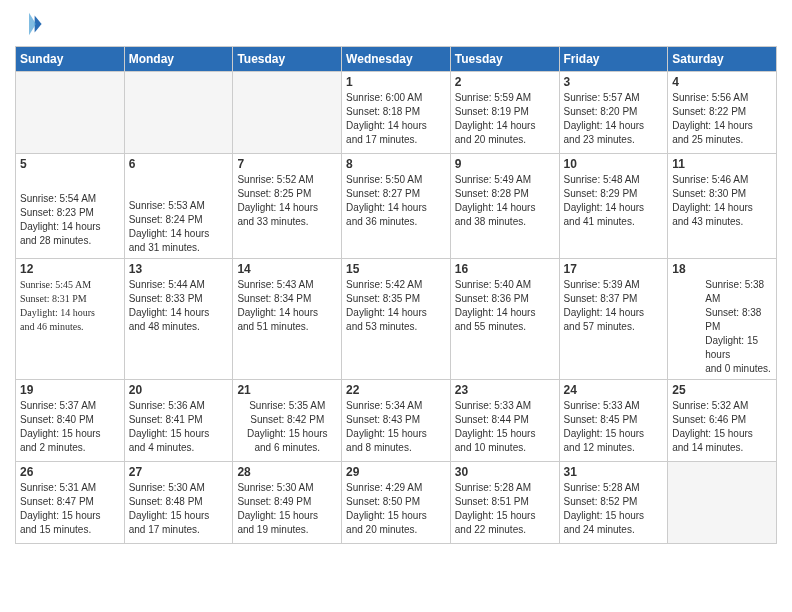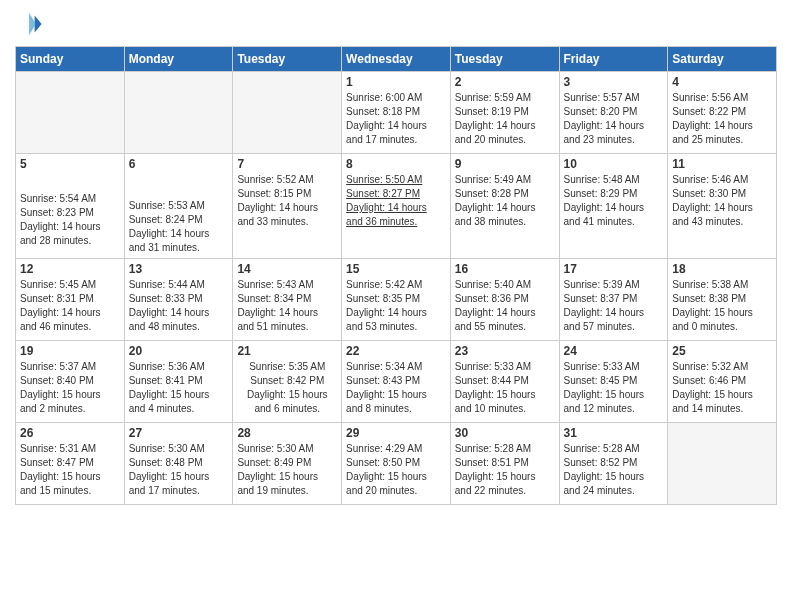--- a/index.html
+++ b/index.html
@@ -168,27 +168,27 @@
           <td>
             <span class="day-num">6</span>
             <div class="day-info" style="white-space: pre-line; margin-top: 28px;">Sunrise: 5:53 AM
 Sunset: 8:24 PM
 Daylight: 14 hours
 and 31 minutes.</div>
           </td>
           <td>
             <span class="day-num">7</span>
             <div class="day-info" style="white-space: pre-line;">Sunrise: 5:52 AM
-Sunset: 8:15 PM
+Sunset: 8:25 PM
 Daylight: 14 hours
 and 33 minutes.</div>
           </td>
           <td>
             <span class="day-num">8</span>
-            <div class="day-info" style="white-space: pre-line; text-decoration: underline;">Sunrise: 5:50 AM
+            <div class="day-info" style="white-space: pre-line;">Sunrise: 5:50 AM
 Sunset: 8:27 PM
 Daylight: 14 hours
 and 36 minutes.</div>
           </td>
           <td>
             <span class="day-num">9</span>
             <div class="day-info" style="white-space: pre-line;">Sunrise: 5:49 AM
 Sunset: 8:28 PM
 Daylight: 14 hours
 and 38 minutes.</div>
@@ -204,21 +204,21 @@
             <span class="day-num">11</span>
             <div class="day-info" style="white-space: pre-line;">Sunrise: 5:46 AM
 Sunset: 8:30 PM
 Daylight: 14 hours
 and 43 minutes.</div>
           </td>
         </tr>
         <tr>
           <td>
             <span class="day-num">12</span>
-            <div class="day-info" style="white-space: pre-line;">Sunrise: 5:45 AM
+            <div class="day-info" style="white-space: pre-line; font-family: Liberation Serif, serif;">Sunrise: 5:45 AM
 Sunset: 8:31 PM
 Daylight: 14 hours
 and 46 minutes.</div>
           </td>
           <td>
             <span class="day-num">13</span>
             <div class="day-info" style="white-space: pre-line;">Sunrise: 5:44 AM
 Sunset: 8:33 PM
 Daylight: 14 hours
 and 48 minutes.</div>
@@ -246,21 +246,21 @@
           </td>
           <td>
             <span class="day-num">17</span>
             <div class="day-info" style="white-space: pre-line;">Sunrise: 5:39 AM
 Sunset: 8:37 PM
 Daylight: 14 hours
 and 57 minutes.</div>
           </td>
           <td>
             <span class="day-num">18</span>
-            <div class="day-info" style="white-space: pre-line;">Sunrise: 5:38 AM
+            <div class="day-info" style="white-space: pre-line; margin-left: 33px;">Sunrise: 5:38 AM
 Sunset: 8:38 PM
 Daylight: 15 hours
 and 0 minutes.</div>
           </td>
         </tr>
         <tr>
           <td>
             <span class="day-num">19</span>
             <div class="day-info" style="white-space: pre-line;">Sunrise: 5:37 AM
 Sunset: 8:40 PM

